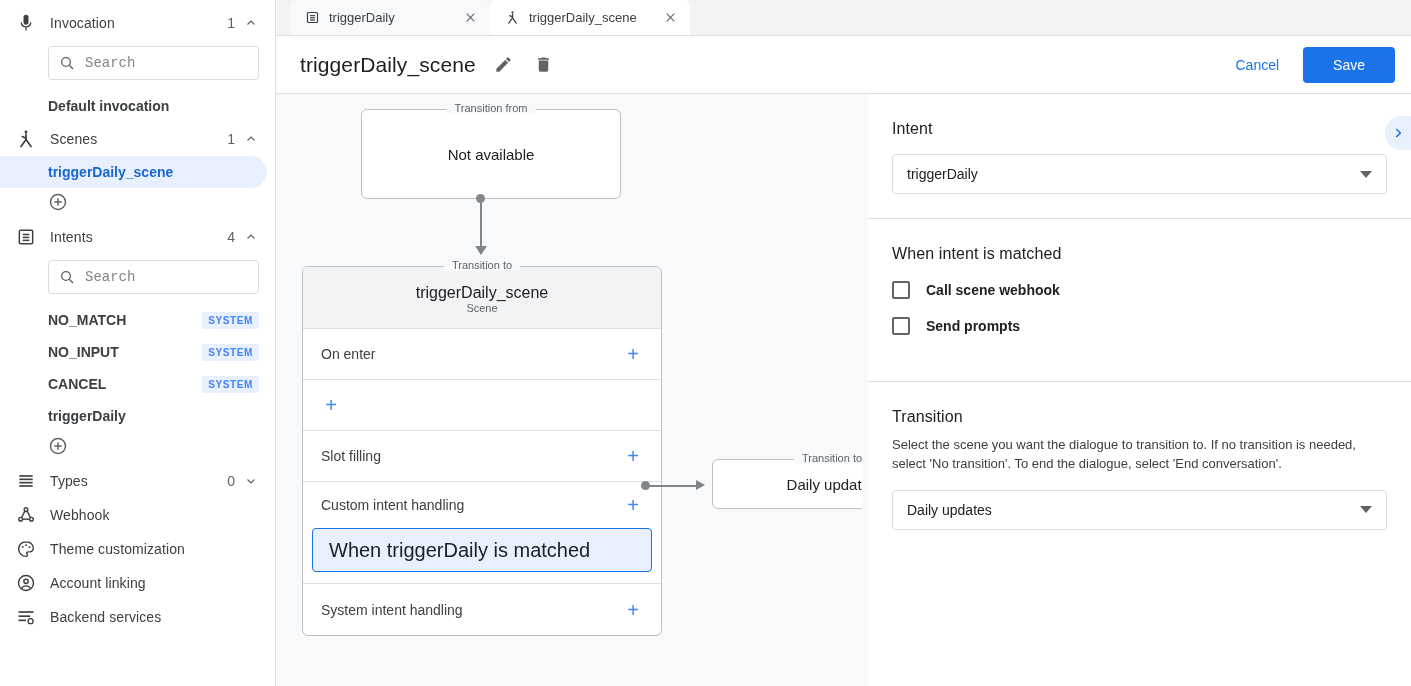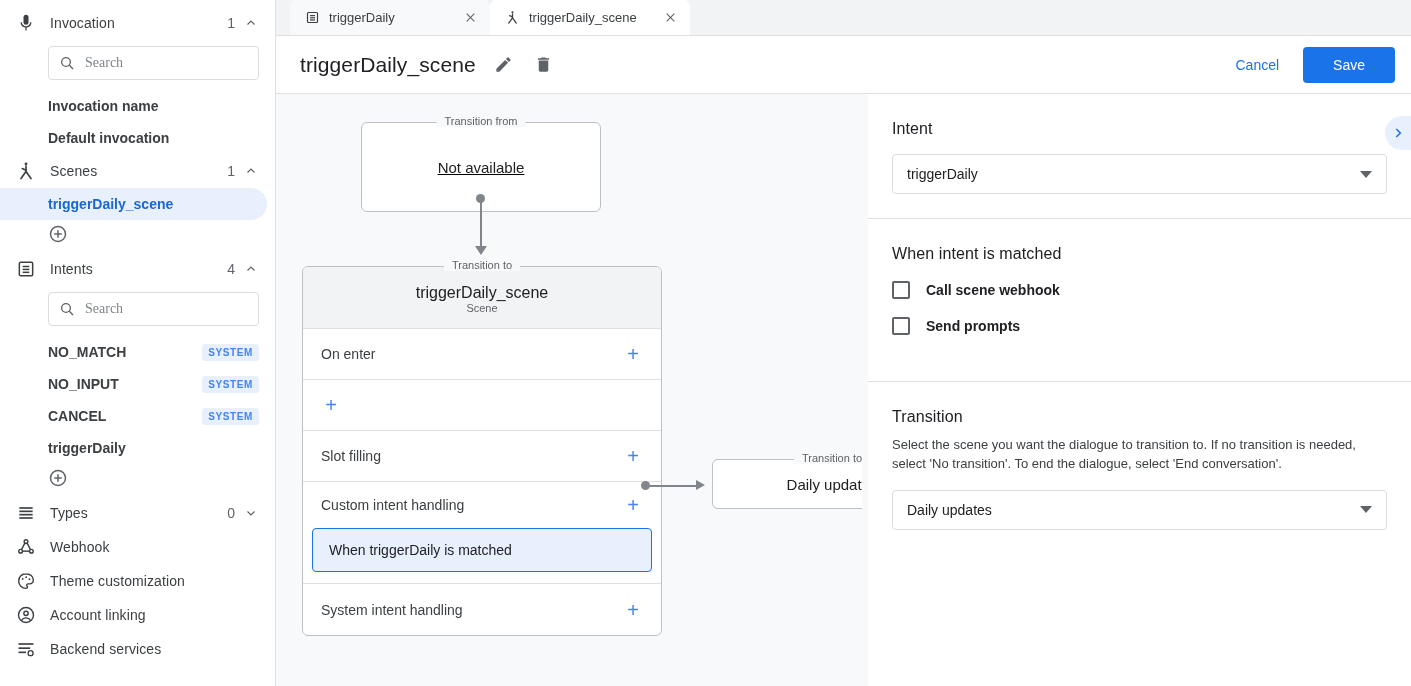--- a/index.html
+++ b/index.html
@@ -38,21 +38,21 @@
 
   .sb-search-wrap { padding: 6px 16px 10px 48px; }
   .sb-search {
     display: flex; align-items: center; gap: 10px;
     height: 34px; border: 1px solid #dadce0; border-radius: 4px;
     padding: 0 10px; background: #fff;
   }
   .sb-search svg { flex: 0 0 16px; color: #5f6368; }
   .sb-search input {
     border: 0; outline: 0; font-size: 14px; color: #701a75;
-    font-family: Liberation Serif, serif; width: 100%; background: transparent;
+    font-family: Liberation Mono, monospace; width: 100%; background: transparent;
   }
   .sb-search input::placeholder { color: #80868b; }
 
   .sb-item {
     display: flex; align-items: center;
     height: 32px; padding: 0 16px 0 48px;
     font-size: 14px; font-weight: bold; color: #3c4043;
     cursor: pointer;
   }
   .sb-item.sel { background: #e8f0fe; color: #1967d2; border-radius: 0 16px 16px 0; margin-right: 8px; padding-right: 8px;}
@@ -109,22 +109,22 @@
   .canvas { position: relative; flex: 1; background: #f8f9fa; overflow: hidden; }
 
   .fieldset {
     position: absolute; border: 1px solid #bdc1c6; border-radius: 6px; background: #fff;
   }
   .fs-legend {
     position: absolute; top: -8px; left: 50%; transform: translateX(-50%);
     background: #f8f9fa; padding: 0 8px; font-size: 11px; color: #5f6368; white-space: nowrap;
   }
   .node-from {
-    left: 85px; top: 28px; width: 240px; height: 90px;
-    display: flex; align-items: center; justify-content: center; text-decoration: underline;
+    left: 85px; top: 15px; width: 260px; height: 90px;
+    display: flex; align-items: center; justify-content: center;
   }
   .node-from .txt { font-size: 15px; color: #202124; }
 
   .edge-v { position: absolute; left: 204px; top: 105px; width: 2px; height: 55px; background: #80868b; }
   .dot { position: absolute; width: 9px; height: 9px; border-radius: 50%; background: #80868b; }
   .arrow-down {
     position: absolute; left: 199px; top: 152px;
     width: 0; height: 0; border-left: 6px solid transparent; border-right: 6px solid transparent;
     border-top: 9px solid #80868b;
   }
@@ -149,21 +149,21 @@
   }
   .sc-row:last-child { border-bottom: 0; }
   .sc-row .r-lbl { flex: 1; }
   .plus { color: #4285f4; font-size: 20px; line-height: 1; cursor: pointer; width:20px; text-align:center;}
   .sc-group { border-bottom: 1px solid #e0e0e0; }
   .sc-group .sc-row { border-bottom: 0; height: 46px; }
   .handler {
     margin: 0 9px 11px 9px; height: 44px;
     background: #e8f0fe; border: 1px solid #1a73e8; border-radius: 4px;
     display: flex; align-items: center; padding: 0 16px;
-    font-size: 14px; color: #202124; cursor: pointer;
+    font-size: 20px; color: #202124; cursor: pointer;
   }
 
   .edge-h { position: absolute; left: 369px; top: 391px; width: 56px; height: 2px; background: #80868b; }
   .arrow-right {
     position: absolute; left: 420px; top: 386px;
     width: 0; height: 0; border-top: 5px solid transparent; border-bottom: 5px solid transparent;
     border-left: 9px solid #80868b;
   }
   .node-to {
     left: 436px; top: 365px; width: 240px; height: 50px;
@@ -223,23 +223,20 @@
         </span>
     </div>
     <div class="sb-search-wrap">
       <div class="sb-search">
         <svg width="16" height="16" viewBox="0 0 24 24" fill="none" stroke="currentColor" stroke-width="2">
             <circle cx="10.5" cy="10.5" r="6.5"></circle>
             <line x1="15.5" y1="15.5" x2="21" y2="21"></line>
           </svg>
         <input type="text" placeholder="Search" style="">
       </div>
-    </div>
-    <div class="sb-item">
-      <span class="lbl">Invocation name</span>
     </div>
     <div class="sb-item">
       <span class="lbl">Default invocation</span>
     </div>
 
     <div class="sb-section-head">
       <span class="sb-ico">
         <svg width="20" height="20" viewBox="0 0 24 24" fill="none" stroke="currentColor" stroke-width="2" stroke-linecap="round">
             <circle cx="12" cy="3.6" r="1.7" fill="currentColor" stroke="none"></circle>
             <line x1="12" y1="6" x2="12" y2="13"></line>

